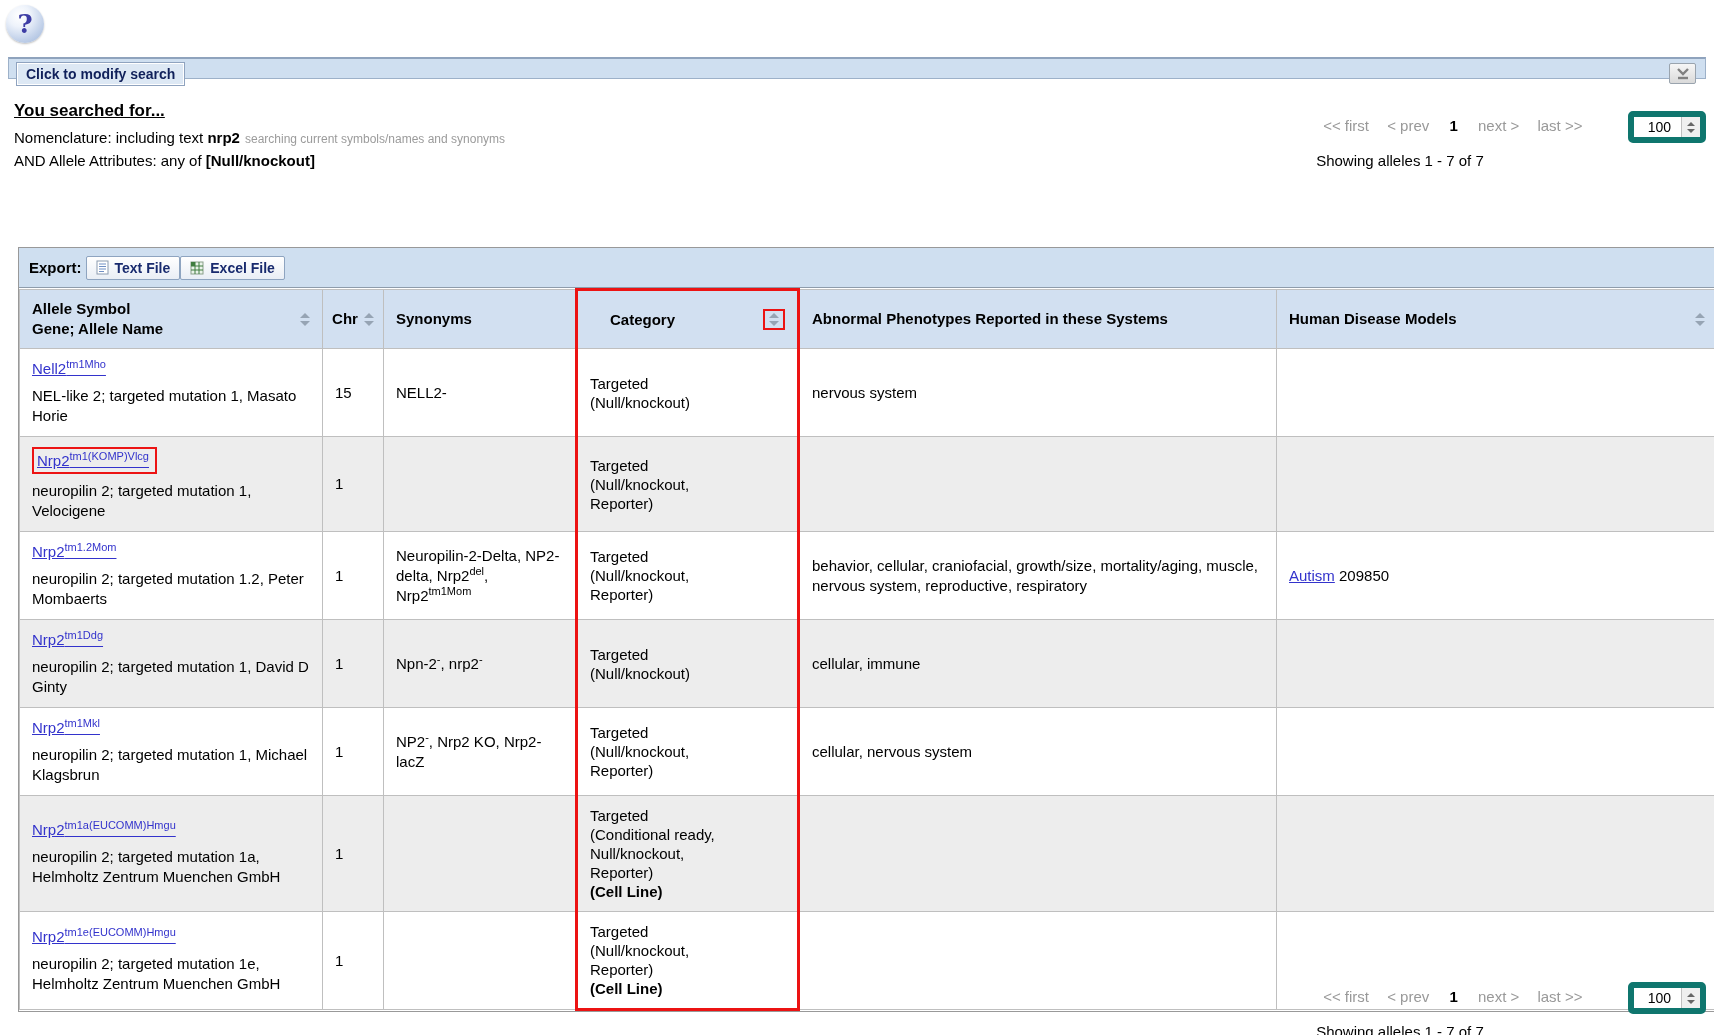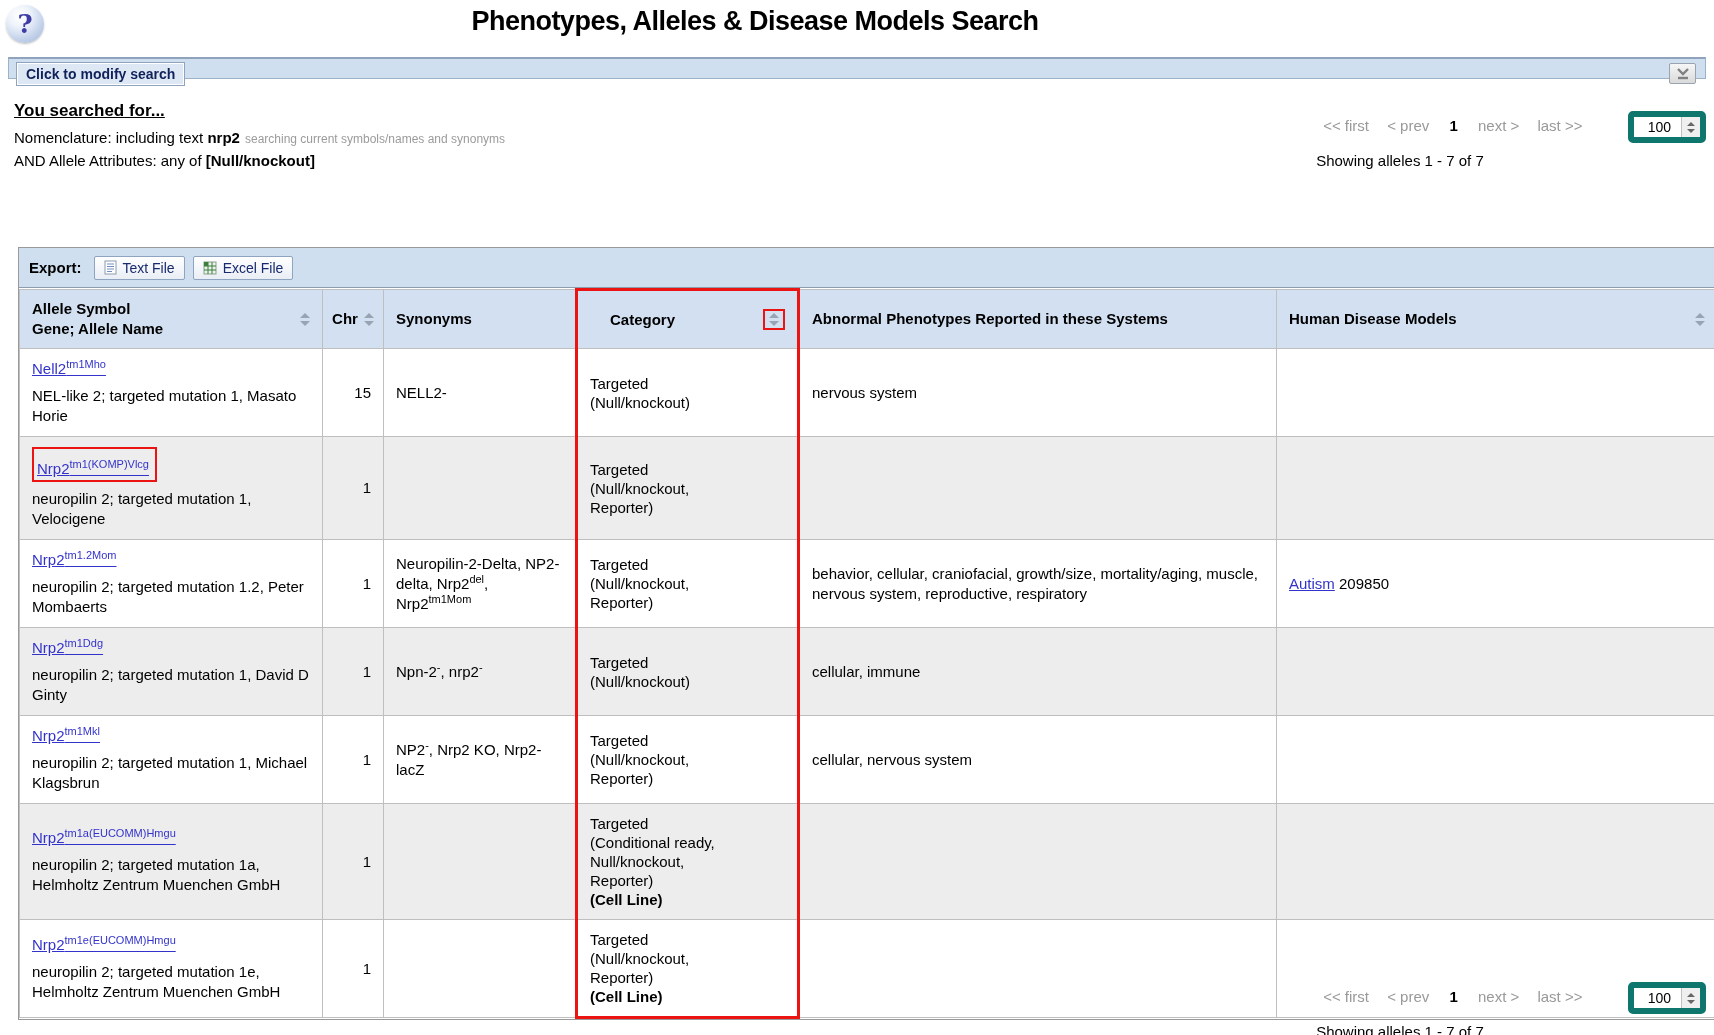--- a/index.html
+++ b/index.html
@@ -51,23 +51,23 @@
   .size-select .stepper { display:flex; flex-direction:column; justify-content:center; gap:3px; padding:0 5px; background:#efefef; border-left:1px solid #c0c0c0; }
   .tri { width:0; height:0; border-left:4px solid transparent; border-right:4px solid transparent; }
   .tri.up { border-bottom:4px solid #666; }
   .tri.dn { border-top:4px solid #666; }
   .pager .showing { margin-top:9px; color:#000; }
   
   .table-wrap { position:absolute; left:18px; top:247px; width:1698px; border:1px solid #999; }
   .export-bar { background:#cfdff0; padding:6px 10px; height:40px; display:flex; align-items:center; border-bottom:1px solid #8e9cab; font-size:15px; }
   .export-bar .lbl { font-weight:bold; margin-right:4px; }
   .file-btn {
-    display:inline-flex; align-items:center; gap:6px; margin-left:8px; padding:3px 9px; cursor:pointer;
+    display:inline-flex; align-items:center; gap:6px; margin-left:0; padding:3px 9px; cursor:pointer;
     background:linear-gradient(#ffffff,#e9eef5); border:1px solid #8ea4c0; border-radius:2px;
-    font-family:inherit; font-weight:normal; font-size:14px; color:#182a6e;
+    font-family:inherit; font-weight:bold; font-size:14px; color:#182a6e;
   }
   table { width:100%; border-collapse:collapse; table-layout:fixed; }
   col.c-allele{width:303px;} col.c-chr{width:61px;} col.c-syn{width:193px;}
   col.c-cat{width:222px;} col.c-phen{width:478px;} col.c-dis{width:441px;}
   th, td { border:1px solid #bfbfbf; vertical-align:middle; text-align:left; font-size:15px; }
   thead th { background:#d2e0f1; font-weight:bold; padding:9px 12px; line-height:20px; }
   td { padding:10px 12px; line-height:20px; background:#fff; }
   tbody tr:nth-child(even) td { background:#ededed; }
   .th-flex { display:flex; align-items:center; justify-content:space-between; gap:6px; }
   .th-flex.center { justify-content:center; }
@@ -76,39 +76,38 @@
   .sort .up { border-bottom:5px solid #96a4b4; }
   .sort .dn { border-top:5px solid #96a4b4; }
   
   .redcol { border-left:3px solid #ec1313 !important; border-right:3px solid #ec1313 !important; }
   thead .redcol { border-top:3px solid #ec1313 !important;padding-left:32px; }
   tbody tr:last-child .redcol { border-bottom:3px solid #ec1313 !important; }
   .sort-box { border:2px solid #ec1313; padding:2px 4px; display:inline-flex; }
   sup { font-size:11px; line-height:0; }
   a { color:#3333cc; }
   .allele-box { display:inline-block; }
-  .allele-box.boxed { border:2px solid #ec1313; padding:10px 6px 1px 3px; }
+  .allele-box.boxed { border:2px solid #ec1313; padding:2px 6px 1px 3px; }
   .allele-link { cursor:pointer; }
   .gene-name { margin-top:7px; color:#000; }
-  .td-chr { text-align:right;padding-left:12px; }
+  .td-chr { text-align:left;padding-left:12px; }
   .td-cat { line-height:19px; }
   .td-cat b { font-weight:bold; }
   
   .icon-doc, .icon-xls { display:inline-block; }
 </style>
 </head>
 <body>
 
 <div class="page">
 
   <div class="help-btn">
     <span>?</span>
   </div>
 
-  <h1 class="title">Phenotypes, Alleles &amp; Disease Models Search</h1>
 
   <div class="modify-bar">
     <button class="modify-btn">Click to modify search</button>
     <button class="collapse-btn">
       <svg width="16" height="13" viewBox="0 0 16 13">
         <polyline points="3,2 8,7 13,2" fill="none" stroke="#808080" stroke-width="2.4"></polyline>
         <line x1="3" y1="11" x2="13" y2="11" stroke="#808080" stroke-width="2.4"></line>
       </svg>
     </button>
   </div>

